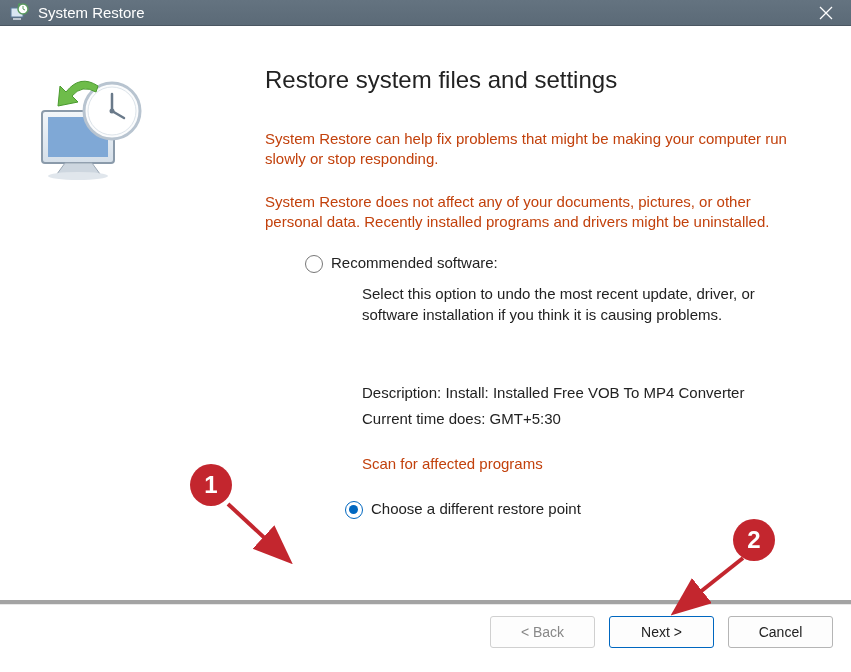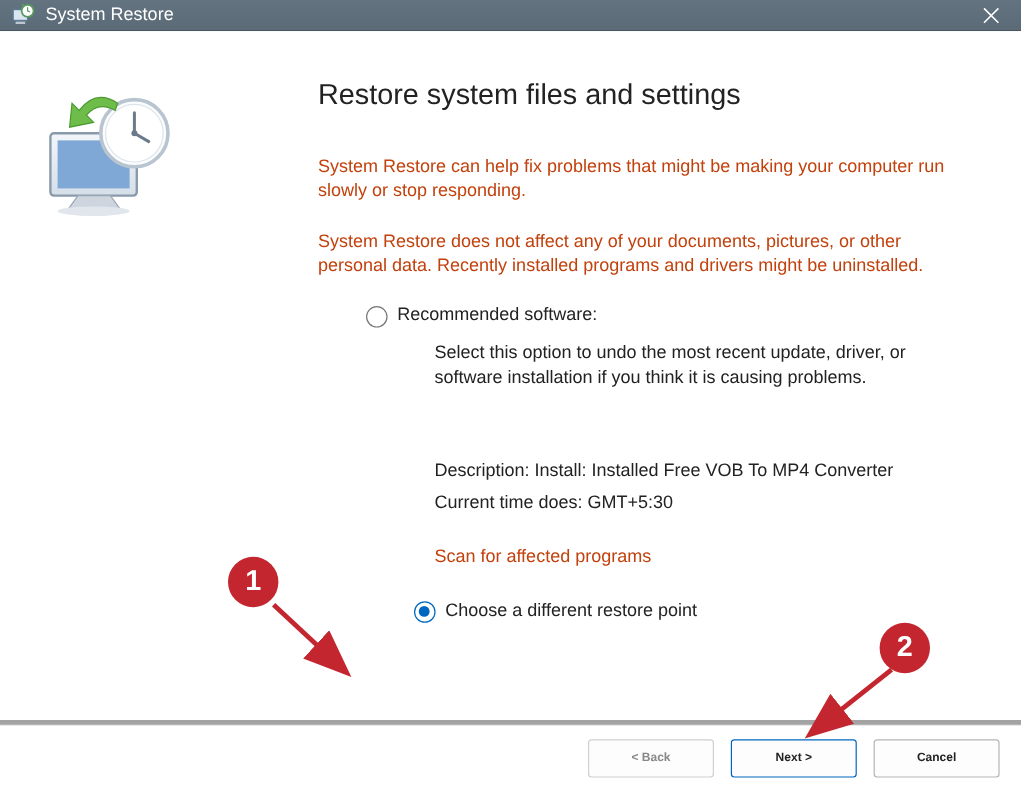--- a/index.html
+++ b/index.html
@@ -145,28 +145,27 @@
       padding-right: 18px;
       gap: 14px;
       background: #fff;
       border-top: 1px solid #e8e8e8;
     }
     .btn {
       min-width: 105px;
       height: 32px;
       border: 1px solid #b5b5b5;
       background: #fdfdfd;
-      font-size: 10px;
+      font-size: 14px;
       color: #222;
       cursor: pointer;
       border-radius: 3px;
       display: flex;
       align-items: center;
       justify-content: center;
-      font-weight: bold;
     }
     .btn.disabled {
       color: #888;
       border-color: #d0d0d0;
       cursor: default;
     }
     .btn.primary {
       border: 1.5px solid #0067c0;
     }
 

